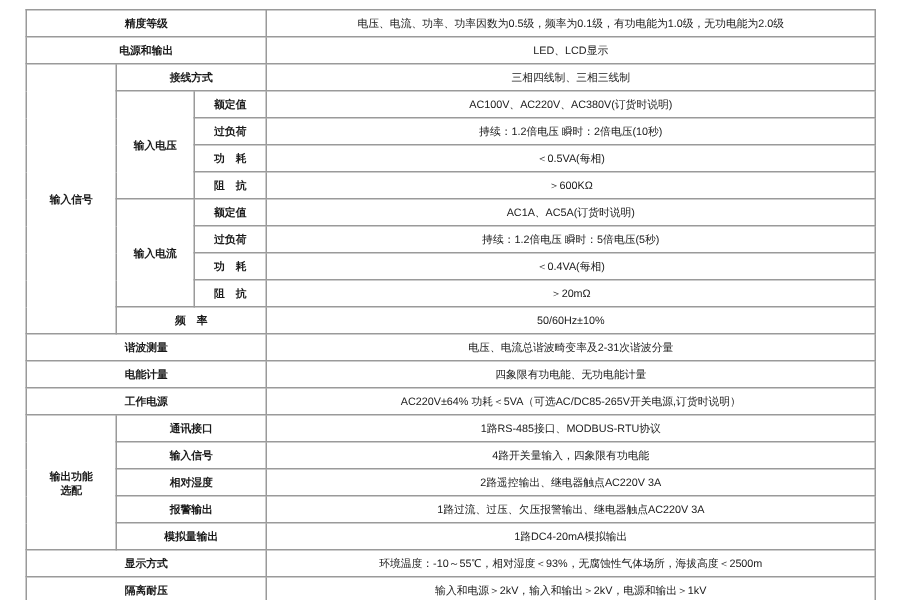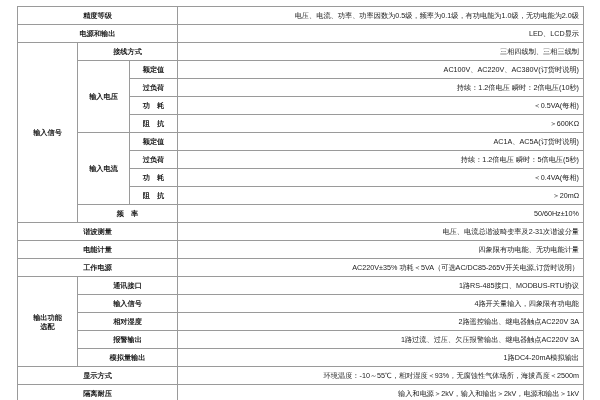--- a/index.html
+++ b/index.html
@@ -26,21 +26,21 @@
     border: 1px solid #9a9a9a;
     padding: 4px 4px;
     vertical-align: middle;
     word-break: break-all;
   }
   td.lbl {
     text-align: center;
     font-weight: bold;
   }
   td.val {
-    text-align: right;
+    text-align: center;
     padding-left: 6px;
   }
   .row-h {
     height: 17px;
   }
 </style>
 </head>
 <body>
 
 <table id="spec-table">
@@ -110,21 +110,21 @@
     <tr class="row-h">
       <td class="lbl" colspan="3">谐波测量</td>
       <td class="val">电压、电流总谐波畸变率及2-31次谐波分量</td>
     </tr>
     <tr class="row-h">
       <td class="lbl" colspan="3">电能计量</td>
       <td class="val">四象限有功电能、无功电能计量</td>
     </tr>
     <tr class="row-h">
       <td class="lbl" colspan="3">工作电源</td>
-      <td class="val">AC220V±35%  功耗＜5VA（可选AC/DC85-265V开关电源,订货时说明）</td>
+      <td class="val">AC220V±64%  功耗＜5VA（可选AC/DC85-265V开关电源,订货时说明）</td>
     </tr>
 
     <tr class="row-h">
       <td class="lbl" rowspan="5">
         <div>输出功能</div>
         <div>选配</div>
       </td>
       <td class="lbl" colspan="2">通讯接口</td>
       <td class="val">1路RS-485接口、MODBUS-RTU协议</td>
     </tr>

